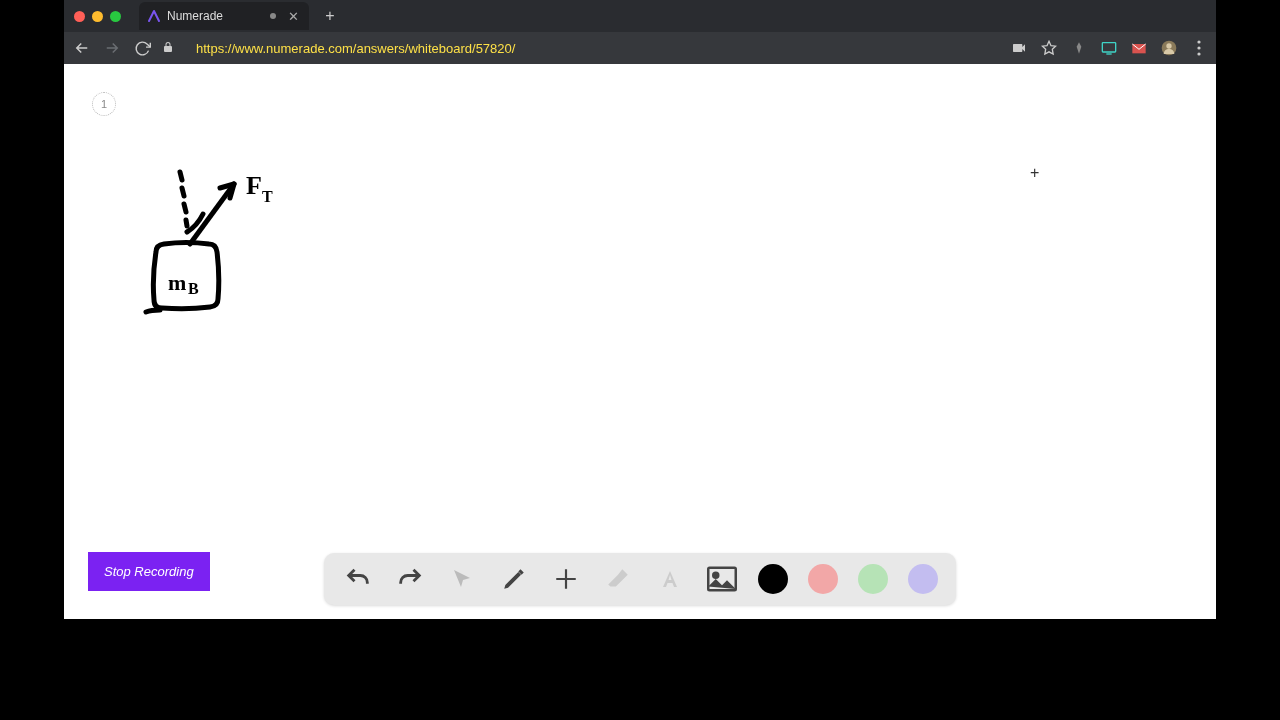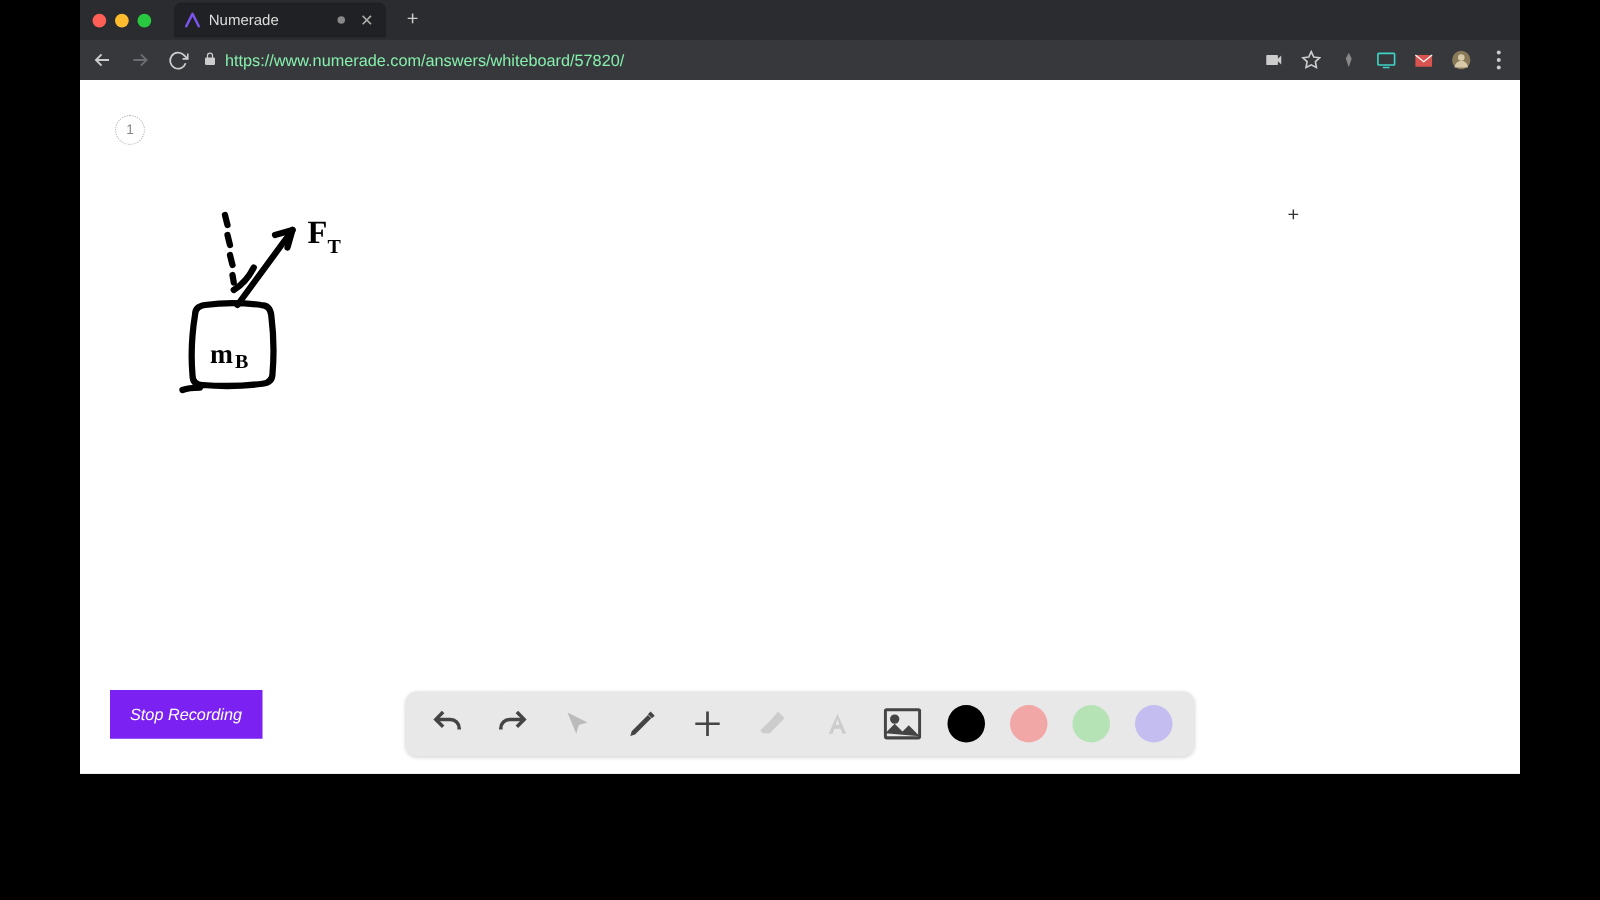--- a/index.html
+++ b/index.html
@@ -15,21 +15,21 @@
   .tab { display: flex; align-items: center; height: 28px; background: #202124; color: #ddd; font-size: 12px; padding: 0 10px 0 8px; border-radius: 6px 6px 0 0; gap: 6px; min-width: 170px; position: relative; }
   .tab .fav { width: 14px; height: 14px; display:flex; align-items:center; justify-content:center; }
   .tab .rec-dot { width:6px; height:6px; border-radius:50%; background:#888; margin-left:auto; }
   .tab .close { color:#aaa; font-size:13px; margin-left:6px; }
   .newtab { width:22px; height:22px; display:flex; align-items:center; justify-content:center; color:#ccc; font-size:16px; margin-left:10px; }
 
   
   .urlbar { height: 32px; background: #36383c; display:flex; align-items:center; padding: 0 8px; gap:10px; }
   .nav-icn { width:20px; height:20px; display:flex; align-items:center; justify-content:center; color:#ccc; }
   .nav-icn.dis { color:#6a6d72; }
-  .addr { flex:1; display:flex; align-items:center; gap:6px; font-size:13px; color:#86efac; }
+  .addr { flex:1; display:flex; align-items:center; gap:22px; font-size:13px; color:#fde047; }
   .lock { width:12px; height:12px; }
   .right-icons { display:flex; align-items:center; gap:12px; }
   .ri { width:18px; height:18px; display:flex; align-items:center; justify-content:center; }
 
   
   .page { flex:1; background:#fff; position:relative; }
   .page-dot { position:absolute; left:28px; top:28px; width:24px; height:24px; border:1px dotted #bbb; border-radius:50%; display:flex; align-items:center; justify-content:center; font-size:11px; color:#888; }
 
   .crosshair { position:absolute; color:#333; font-size:16px; font-weight:300; }
 

